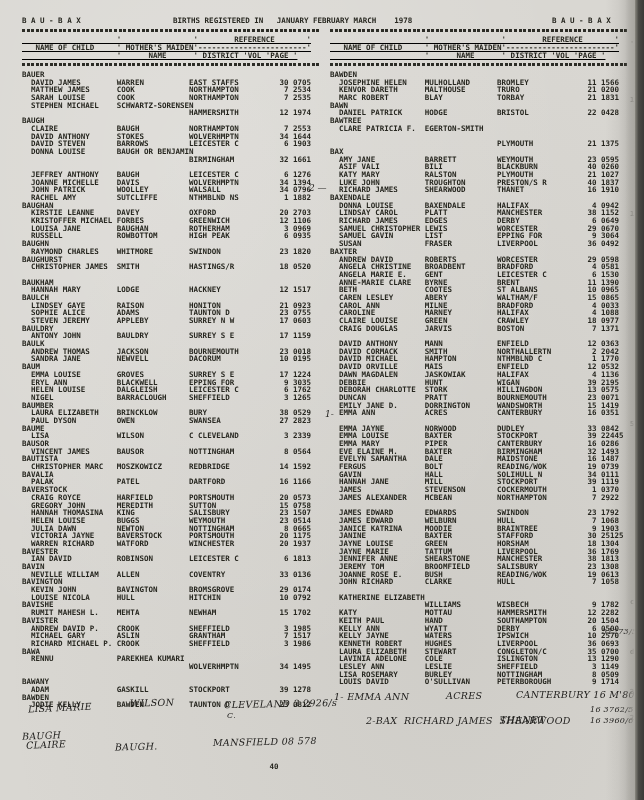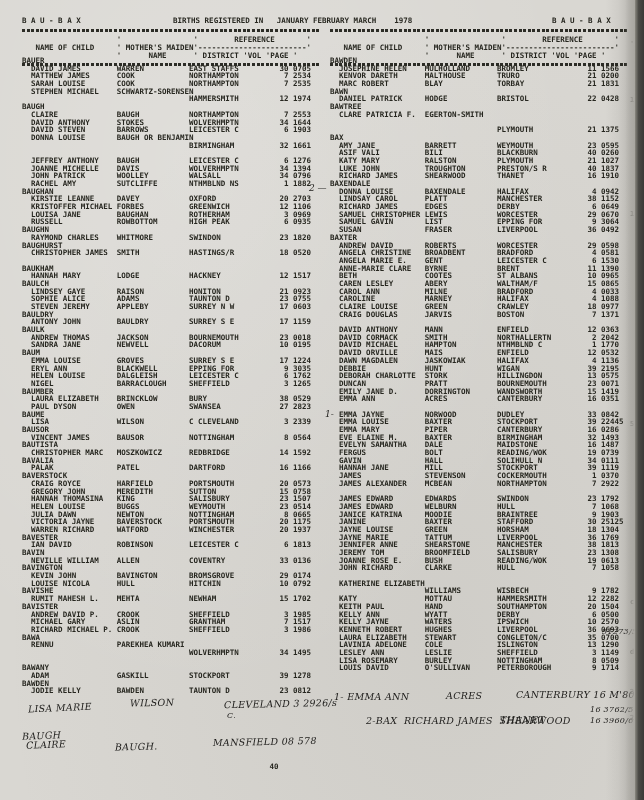--- a/index.html
+++ b/index.html
@@ -17,23 +17,23 @@
        background:linear-gradient(90deg,#8a8880,#4a4945 40%,#3a3936);}
   .edge-fade{position:absolute;top:0;right:9px;width:10px;height:800px;
        background:linear-gradient(90deg,transparent,#a8a6a0);}
   .typed{color:#26261f;font:bold 7.5px/7.7px "DejaVu Sans Mono",monospace;white-space:pre;}
   #masthead{position:absolute;top:17px;left:0;width:519px;height:10px;}
   #mast-left{position:absolute;left:22px;top:0;}
   #mast-center{position:absolute;left:173px;top:0;}
   #mast-right{position:absolute;left:552px;top:0;}
   .ruler{position:absolute;height:3px;width:298px;
        background:repeating-linear-gradient(90deg,#2c2c26 0 3px,transparent 3px 4.6px);}
-  .hdr-block{position:absolute;top:36px;width:300px;}
+  .hdr-block{position:absolute;top:36px;width:300px;text-decoration:underline;}
   .hdr-block .typed{height:8px;}
-  .col{position:absolute;top:57px;width:306px;}
+  .col{position:absolute;top:71px;width:306px;}
   .row{height:7.7px;position:relative;overflow:visible;}
   .hand{position:absolute;color:#1e1d1b;font:italic 9.5px/10px "DejaVu Serif",serif;
         white-space:pre;letter-spacing:.3px;}
   .hand.small{font-size:8px;}
   .hand.tilt1{transform:rotate(-2.5deg);}
   .hand.tilt2{transform:rotate(-1.2deg);}
   .mark{position:absolute;color:#1e1d1b;font:italic 9px "DejaVu Serif",serif;white-space:pre;}
   #page-number{position:absolute;left:262px;top:763px;width:24px;text-align:center;}
   .edge-frag{position:absolute;left:630px;color:#3a3935;opacity:.65;
         font:bold 7px "DejaVu Sans Mono",monospace;}

